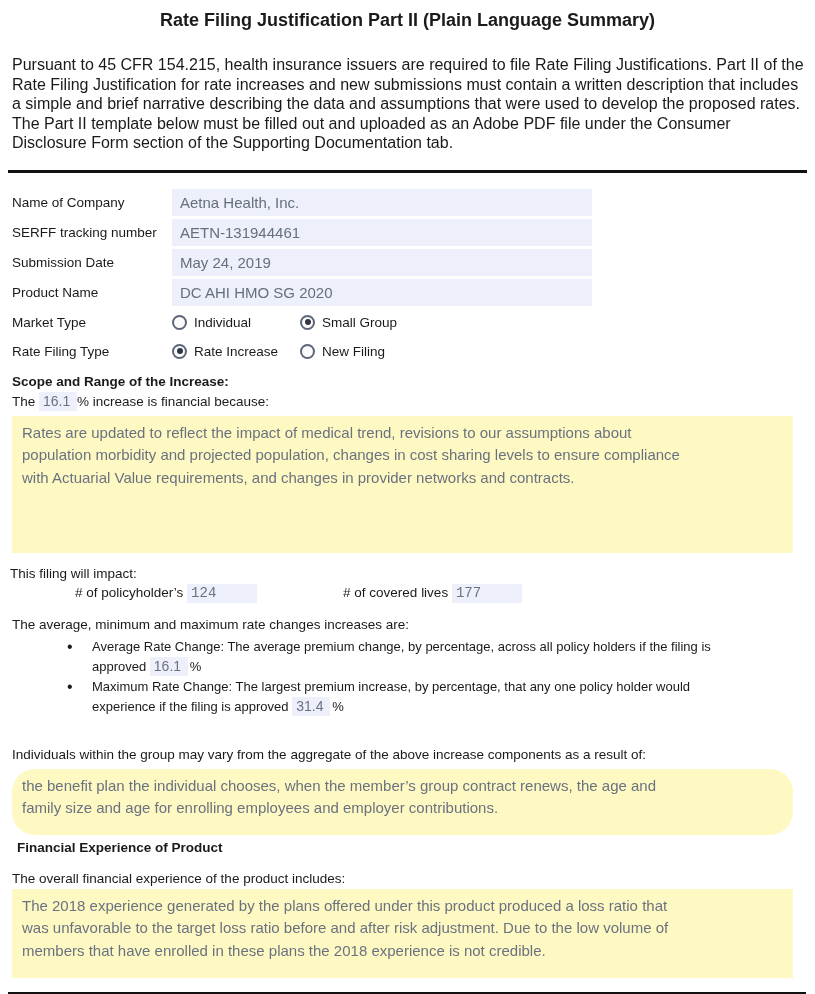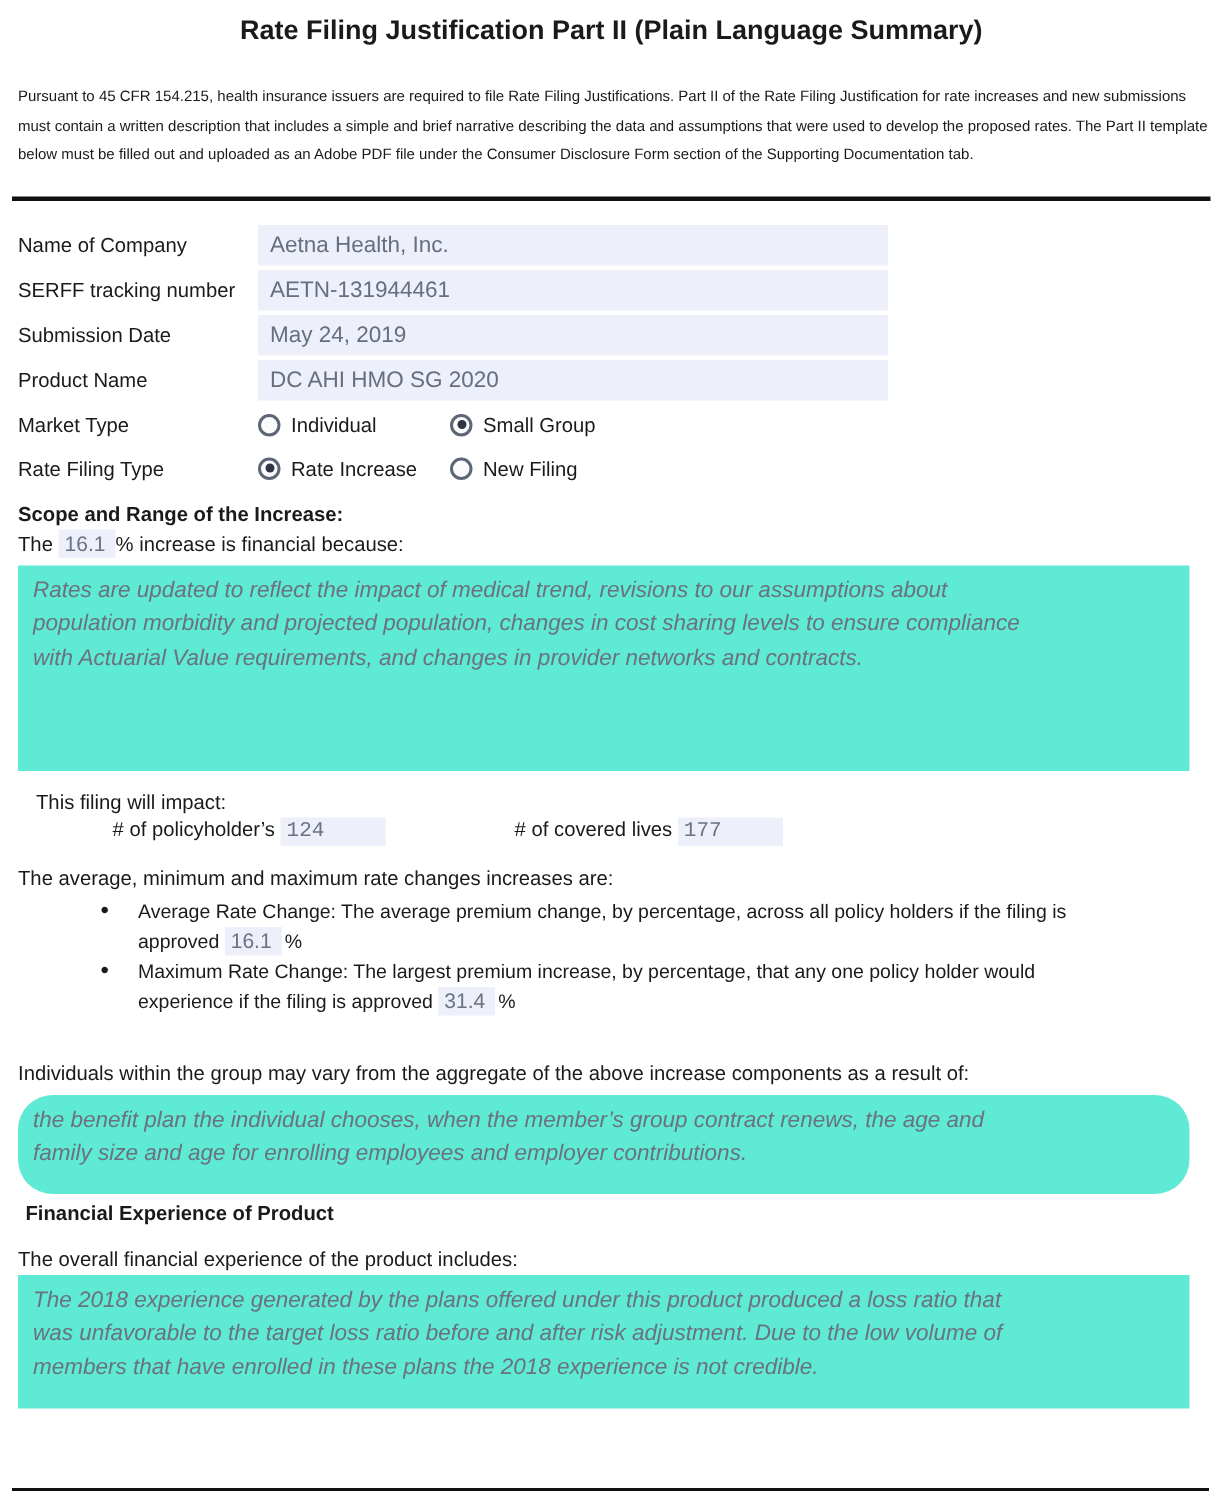--- a/index.html
+++ b/index.html
@@ -16,21 +16,21 @@
   }
   .doc-title {
     padding-top:10px;
     text-align:center;
     font-weight:bold;
     font-size:18px;
   }
   .intro {
     margin:24px 12px 0 12px;
     width:795px;
-    font-size:10px;
+    font-size:16px;
     line-height:19.5px;
   }
   .divider {
     margin:17px 8px 0 8px;
     height:3px;
     background:#111111;
   }
   .divider-bottom {
     position:absolute;
     left:8px; right:9px; bottom:0;
@@ -79,33 +79,32 @@
     line-height:1.15;
     padding:1px 4px 2px 4px;
     min-width:38px;
     vertical-align:baseline;
   }
   .ifield.num-wide { min-width:70px;font-family:Liberation Mono, monospace; }
   .pct-suffix { margin-left:2px; }
   .box {
     margin:5px 12px 0 12px;
     width:781px;
-    background:#5eead4;
+    background:#fef9c3;
     padding:6px 10px;
     font-size:15px;
     line-height:22.5px;
     color:#6a7280;
     white-space:pre-wrap;
     overflow:hidden;
-    font-style:italic;
   }
   .box.h1 { height:137px; }
   .box.h2 { height:66px; margin-top:7px;border-radius:23px; }
   .box.h3 { height:89px; margin-top:3px; }
-  .plain { margin:13px 12px 0 24px; }
+  .plain { margin:13px 12px 0 10px; }
   .impact-line { margin:3px 12px 0 12px; padding-left:63px; white-space:pre-wrap; }
   .impact-gap { display:inline-block; width:86px; }
   .rate-heading { margin:14px 12px 0 12px; }
   .bullets { margin:5px 12px 0 12px; list-style:none; }
   .bullets li {
     position:relative;
     padding-left:80px;
     font-size:13px;
     line-height:20px;
     white-space:pre-wrap;

